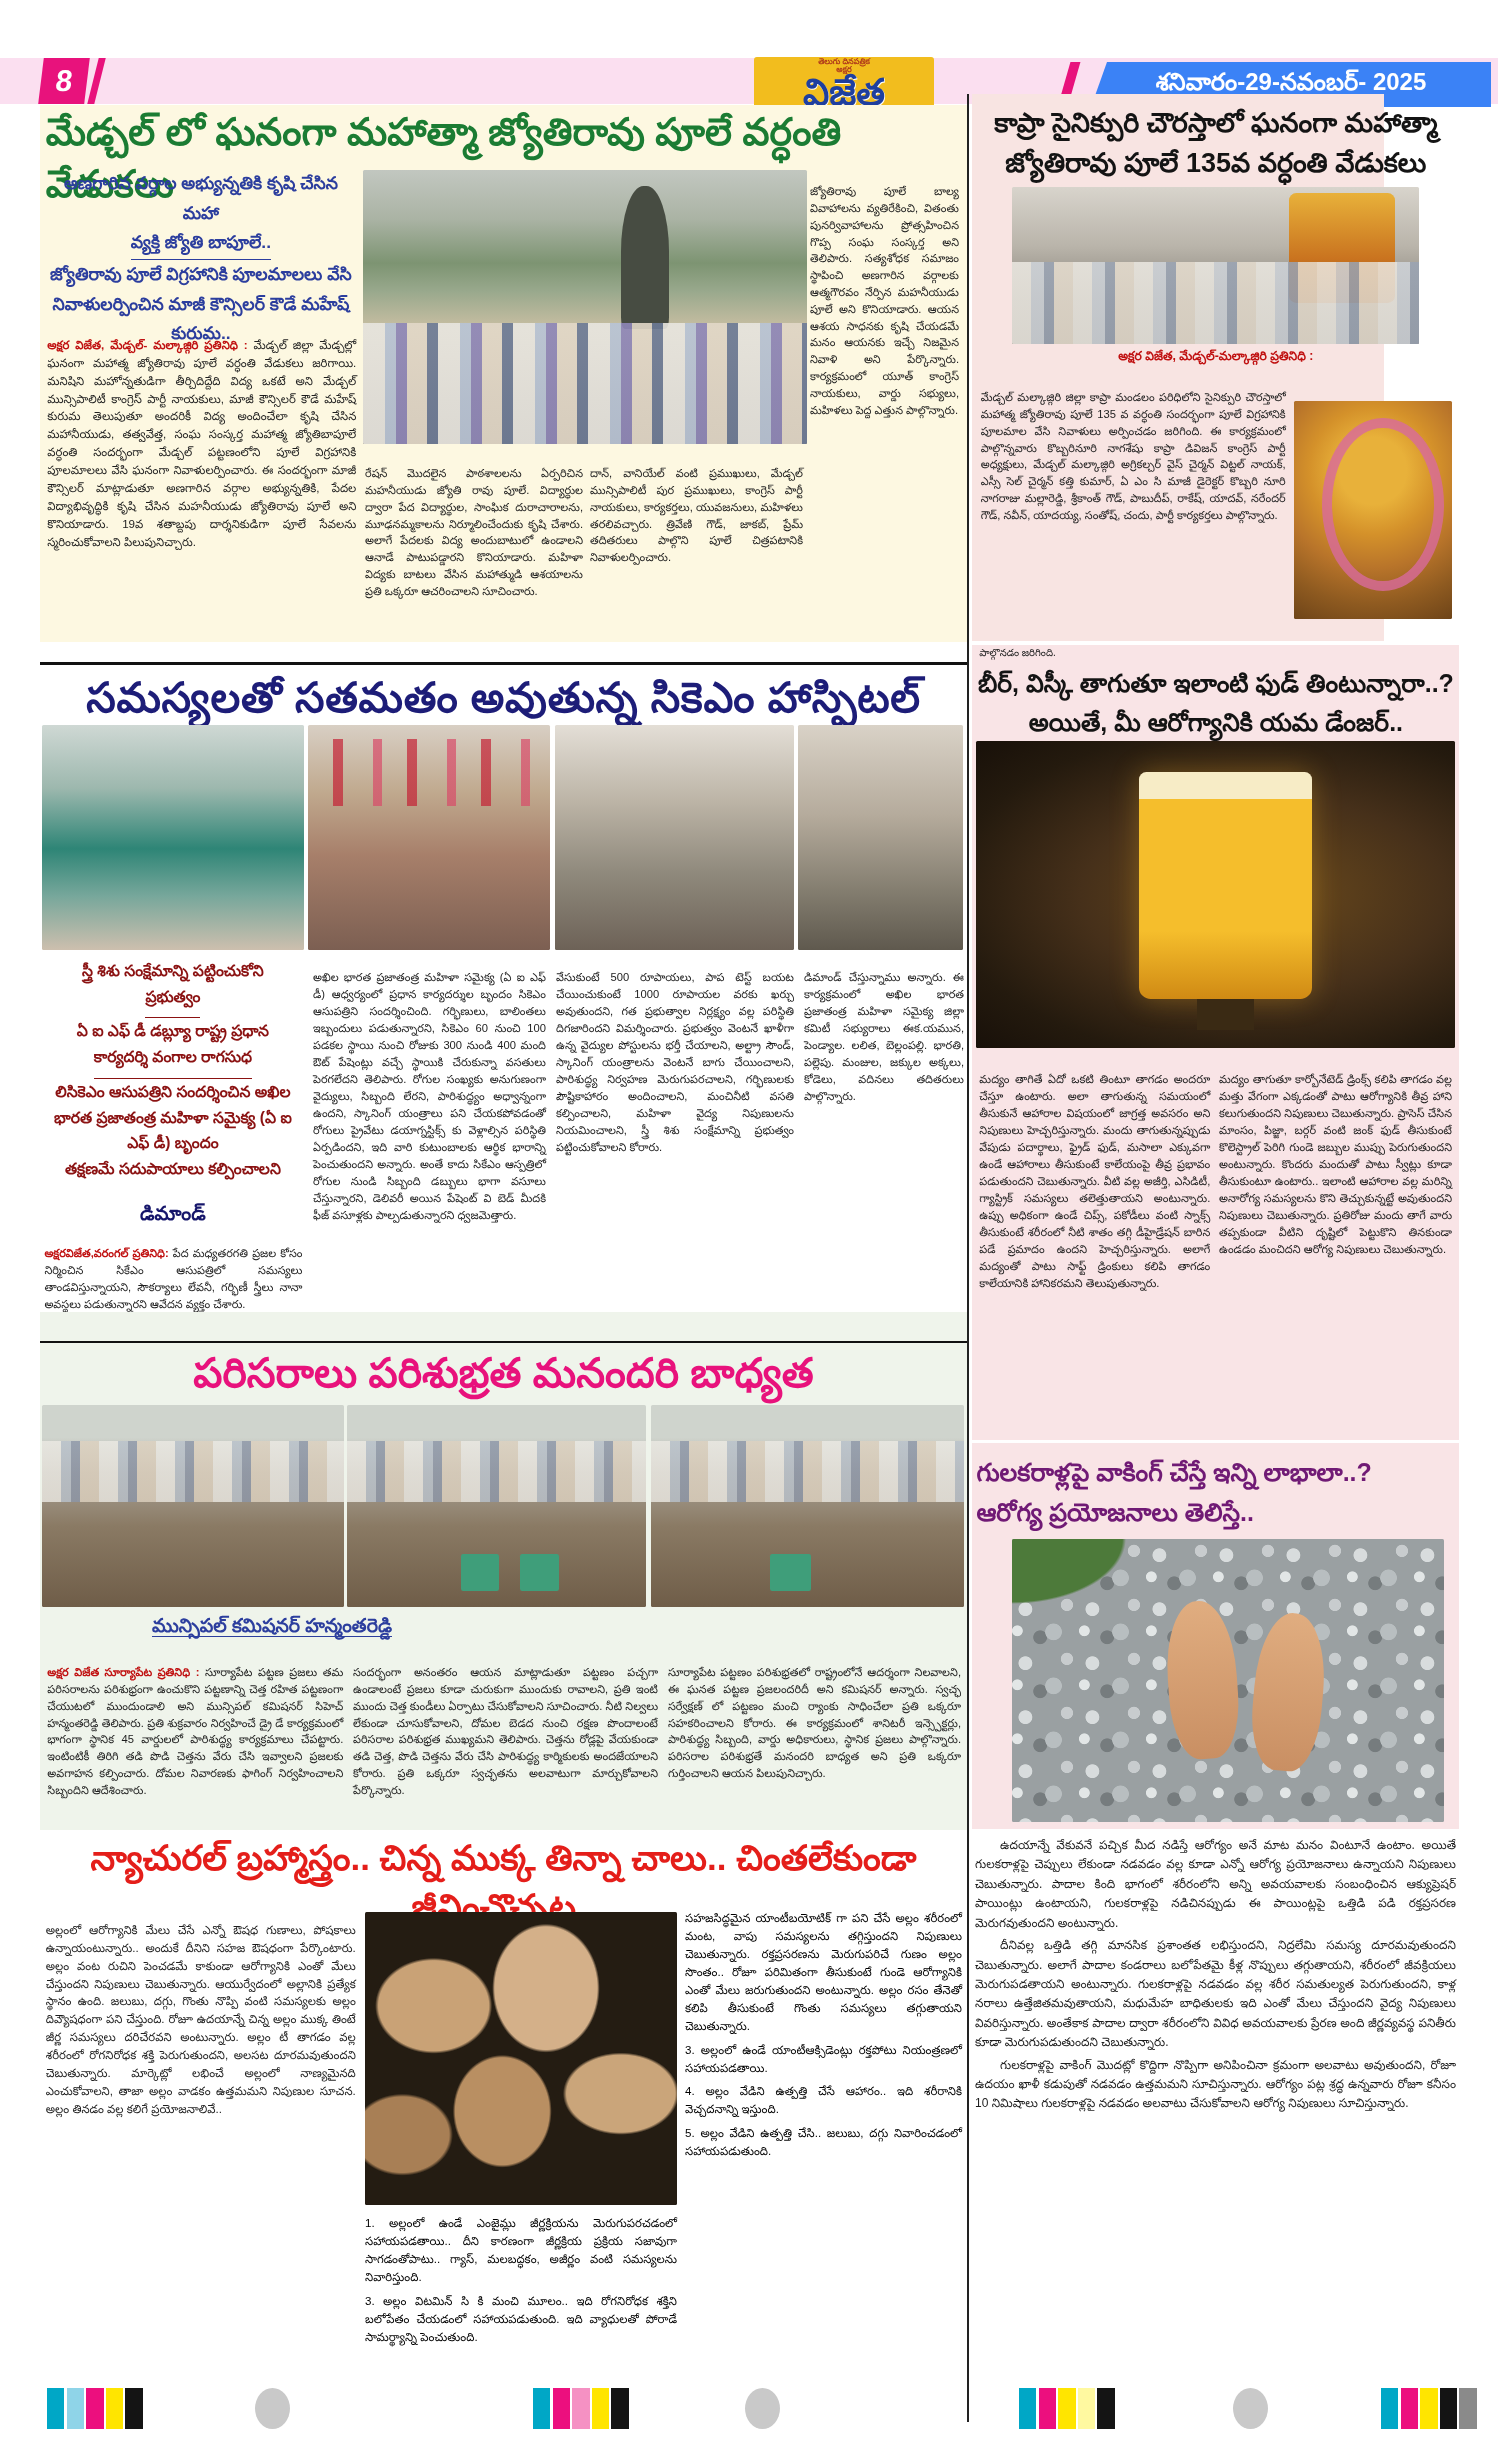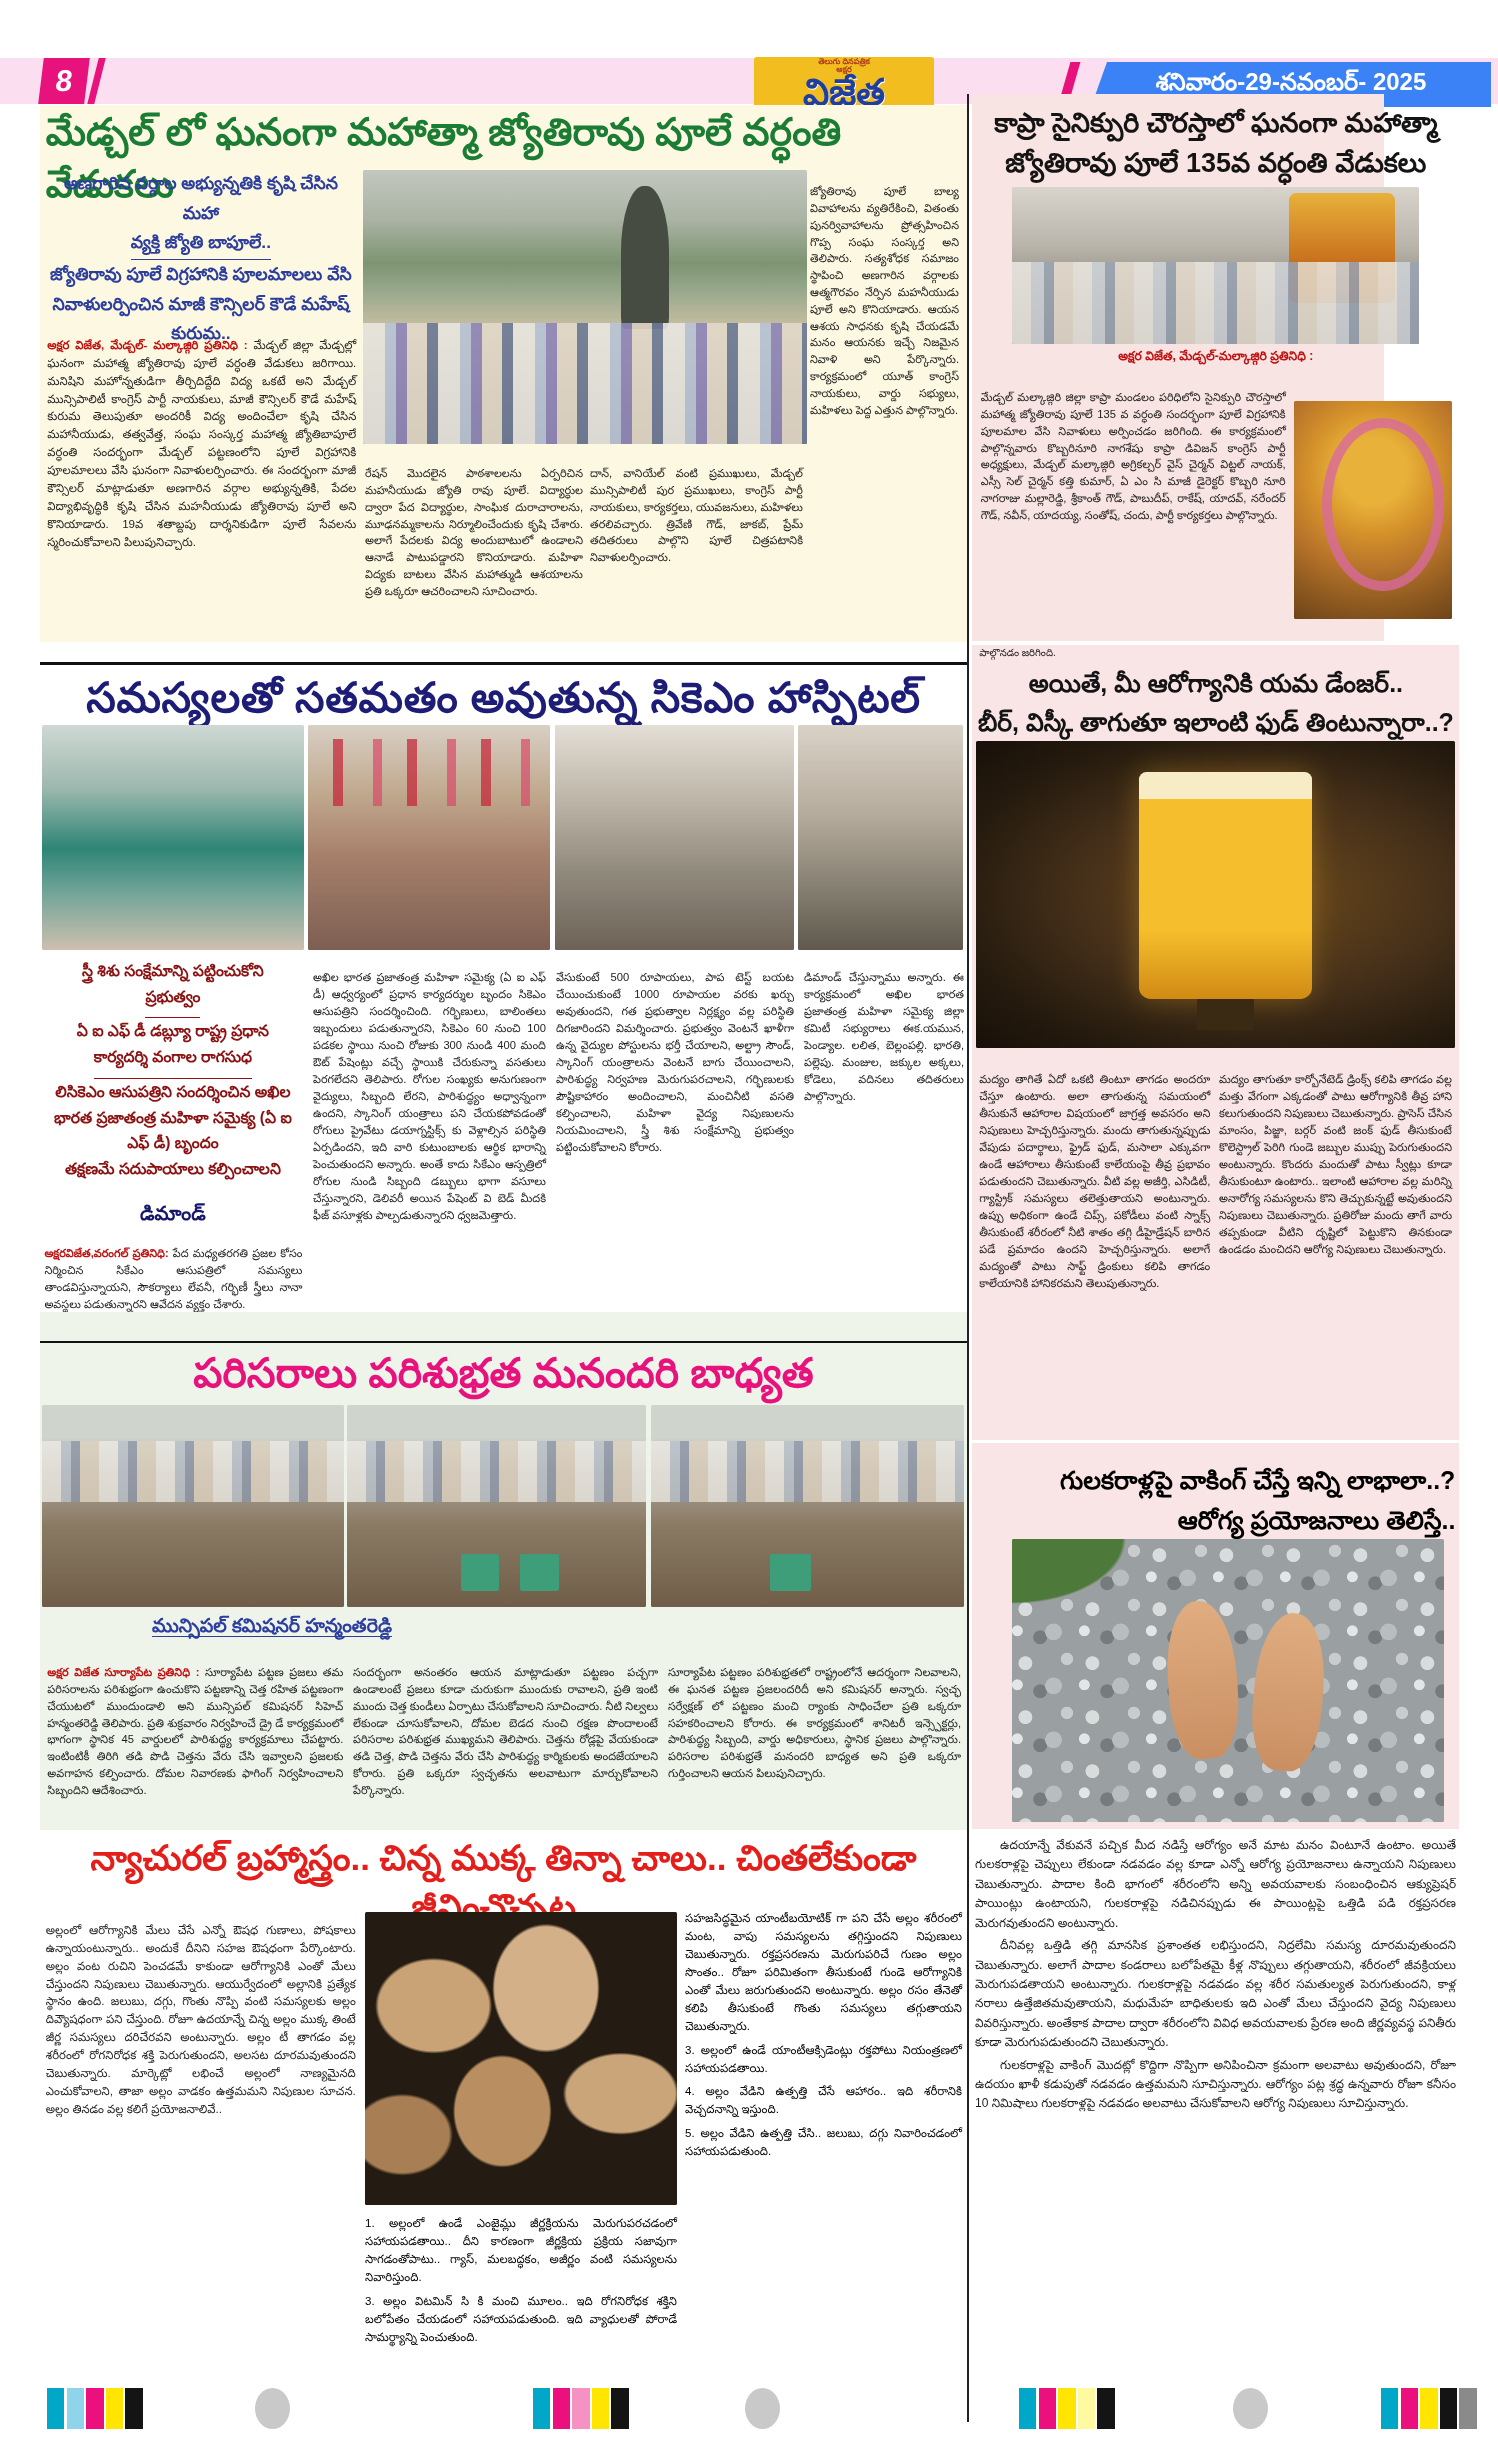--- a/index.html
+++ b/index.html
@@ -60,21 +60,21 @@
 
   .a5{position:absolute;left:40px;top:1312px;width:927px;height:518px;background:#eff4eb;}
   .a5 .hl{position:absolute;left:0;top:38px;width:927px;text-align:center;font-size:41px;font-weight:800;color:#e8127c;}
   .a5 .sub{position:absolute;left:0;top:303px;width:464px;text-align:center;color:#2c3e9e;font-size:19px;font-weight:bold;}
   .a5 .sub span{border-bottom:1.5px solid #2c3e9e;padding-bottom:0;}
   .a5 .c1{position:absolute;left:7.3px;top:341px;width:296px;height:173px;font-size:11.2px;line-height:1.5;}
   .a5 .c2{position:absolute;left:313px;top:341px;width:305px;height:173px;font-size:11.2px;line-height:1.5;}
   .a5 .c3{position:absolute;left:628px;top:341px;width:293px;height:173px;font-size:11.2px;line-height:1.5;}
 
   .a6top{position:absolute;left:972px;top:1443px;width:487px;height:386px;background:#f9e4e6;}
-  .a6top .hl{position:absolute;left:4.4px;top:17px;width:479px;text-align:right;color:#000000;font-weight:800;font-size:25px;line-height:1.6;}
+  .a6top .hl{position:absolute;left:4.4px;top:9px;width:479px;text-align:left;color:#701a75;font-weight:800;font-size:25px;line-height:1.6;}
   .a6body{position:absolute;left:975px;top:1836px;width:481px;height:580px;font-size:12px;line-height:1.62;}
   .a6body p{margin:0 0 2.9px 0;text-indent:25px;}
 
   .a7{position:absolute;left:40px;top:1831px;width:927px;height:589px;background:#fff;}
   .a7 .hl{position:absolute;left:0;top:7.3px;width:927px;text-align:center;font-size:35px;font-weight:800;color:#e41e1a;}
   .a7 .c1{position:absolute;left:5.8px;top:78px;width:310px;height:502px;font-size:11.6px;line-height:1.55;}
   .a7 .items12{position:absolute;left:325px;top:383px;width:312px;height:196px;font-size:11.6px;line-height:1.55;}
   .a7 .c3{position:absolute;left:645px;top:78px;width:277px;height:502px;font-size:11.6px;line-height:1.55;}
   .a7 .items12 p,.a7 .c3 p{margin:0 0 5.8px 0;text-align:justify;}
 
@@ -208,22 +208,22 @@
       <span>పేద మధ్యతరగతి ప్రజల కోసం నిర్మించిన సికేఎం ఆసుపత్రిలో సమస్యలు తాండవిస్తున్నాయని, సౌకర్యాలు లేవనీ, గర్భిణీ స్త్రీలు నానా అవస్థలు పడుతున్నారని ఆవేదన వ్యక్తం చేశారు.</span>
     </p>
     <p class="c2 jt">అఖిల భారత ప్రజాతంత్ర మహిళా సమైక్య (ఏ ఐ ఎఫ్ డీ) ఆధ్వర్యంలో ప్రధాన కార్యదర్శుల బృందం సికెఎం ఆసుపత్రిని సందర్శించింది. గర్భిణులు, బాలింతలు ఇబ్బందులు పడుతున్నారని, సికెఎం 60 నుంచి 100 పడకల స్థాయి నుంచి రోజుకు 300 నుండి 400 మంది ఔట్ పేషెంట్లు వచ్చే స్థాయికి చేరుకున్నా వసతులు పెరగలేదని తెలిపారు. రోగుల సంఖ్యకు అనుగుణంగా వైద్యులు, సిబ్బంది లేరని, పారిశుద్ధ్యం అధ్వాన్నంగా ఉందని, స్కానింగ్ యంత్రాలు పని చేయకపోవడంతో రోగులు ప్రైవేటు డయాగ్నస్టిక్స్ కు వెళ్లాల్సిన పరిస్థితి ఏర్పడిందని, ఇది వారి కుటుంబాలకు ఆర్థిక భారాన్ని పెంచుతుందని అన్నారు. అంతే కాదు సికేఎం ఆస్పత్రిలో రోగుల నుండి సిబ్బంది డబ్బులు భాగా వసూలు చేస్తున్నారని, డెలివరీ అయిన పేషెంట్ వి బెడ్ మీదకి ఫీజ్ వసూళ్లకు పాల్పడుతున్నారని ధ్వజమెత్తారు.</p>
     <p class="c3 jt">వేసుకుంటే 500 రూపాయలు, పాప టెస్ట్ బయట చేయించుకుంటే 1000 రూపాయల వరకు ఖర్చు అవుతుందని, గత ప్రభుత్వాల నిర్లక్ష్యం వల్ల పరిస్థితి దిగజారిందని విమర్శించారు. ప్రభుత్వం వెంటనే ఖాళీగా ఉన్న వైద్యుల పోస్టులను భర్తీ చేయాలని, అల్ట్రా సౌండ్, స్కానింగ్ యంత్రాలను వెంటనే బాగు చేయించాలని, పారిశుద్ధ్య నిర్వహణ మెరుగుపరచాలని, గర్భిణులకు పౌష్టికాహారం అందించాలని, మంచినీటి వసతి కల్పించాలని, మహిళా వైద్య నిపుణులను నియమించాలని, స్త్రీ శిశు సంక్షేమాన్ని ప్రభుత్వం పట్టించుకోవాలని కోరారు.</p>
     <p class="c4 jt">డిమాండ్ చేస్తున్నాము అన్నారు. ఈ కార్యక్రమంలో అఖిల భారత ప్రజాతంత్ర మహిళా సమైక్య జిల్లా కమిటీ సభ్యురాలు ఈక.యమున, పెండ్యాల. లలిత, బెల్లంపల్లి. భారతి, పల్లెపు. మంజుల, జక్కుల అక్కలు, కోడెలు, వదినలు తదితరులు పాల్గొన్నారు.</p>
   </div>
 
   <div class="a4">
     <div class="pre">పాల్గొనడం జరిగింది.</div>
     <div class="hl">
+      <div>బీర్, విస్కీ తాగుతూ ఇలాంటి ఫుడ్ తింటున్నారా..?</div>
       <div>అయితే, మీ ఆరోగ్యానికి యమ డేంజర్..</div>
-      <div>బీర్, విస్కీ తాగుతూ ఇలాంటి ఫుడ్ తింటున్నారా..?</div>
     </div>
     <div class="photo ph-beer" style="left:4.4px;top:96px;width:479px;height:307px;">
       <div class="inner glass"></div>
       <div class="inner stem"></div>
     </div>
     <p class="c1 jt">మద్యం తాగితే ఏదో ఒకటి తింటూ తాగడం అందరూ చేస్తూ ఉంటారు. అలా తాగుతున్న సమయంలో తీసుకునే ఆహారాల విషయంలో జాగ్రత్త అవసరం అని నిపుణులు హెచ్చరిస్తున్నారు. మందు తాగుతున్నప్పుడు వేపుడు పదార్థాలు, ఫ్రైడ్ ఫుడ్, మసాలా ఎక్కువగా ఉండే ఆహారాలు తీసుకుంటే కాలేయంపై తీవ్ర ప్రభావం పడుతుందని చెబుతున్నారు. వీటి వల్ల అజీర్తి, ఎసిడిటీ, గ్యాస్ట్రిక్ సమస్యలు తలెత్తుతాయని అంటున్నారు. ఉప్పు అధికంగా ఉండే చిప్స్, పకోడీలు వంటి స్నాక్స్ తీసుకుంటే శరీరంలో నీటి శాతం తగ్గి డీహైడ్రేషన్ బారిన పడే ప్రమాదం ఉందని హెచ్చరిస్తున్నారు. అలాగే మద్యంతో పాటు సాఫ్ట్ డ్రింకులు కలిపి తాగడం కాలేయానికి హానికరమని తెలుపుతున్నారు.</p>
     <p class="c2 jt">మద్యం తాగుతూ కార్బోనేటెడ్ డ్రింక్స్ కలిపి తాగడం వల్ల మత్తు వేగంగా ఎక్కడంతో పాటు ఆరోగ్యానికి తీవ్ర హాని కలుగుతుందని నిపుణులు చెబుతున్నారు. ప్రాసెస్ చేసిన మాంసం, పిజ్జా, బర్గర్ వంటి జంక్ ఫుడ్ తీసుకుంటే కొలెస్ట్రాల్ పెరిగి గుండె జబ్బుల ముప్పు పెరుగుతుందని అంటున్నారు. కొందరు మందుతో పాటు స్వీట్లు కూడా తీసుకుంటూ ఉంటారు.. ఇలాంటి ఆహారాల వల్ల మరిన్ని అనారోగ్య సమస్యలను కొని తెచ్చుకున్నట్టే అవుతుందని నిపుణులు చెబుతున్నారు. ప్రతిరోజు మందు తాగే వారు తప్పకుండా వీటిని దృష్టిలో పెట్టుకొని తినకుండా ఉండడం మంచిదని ఆరోగ్య నిపుణులు చెబుతున్నారు.</p>
   </div>
 
   <div class="a5">

